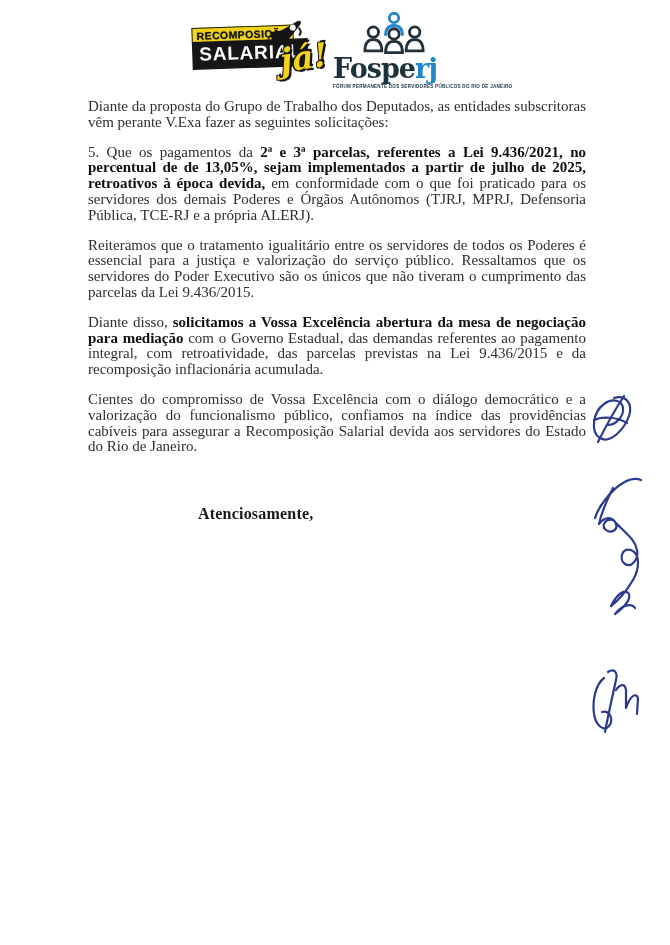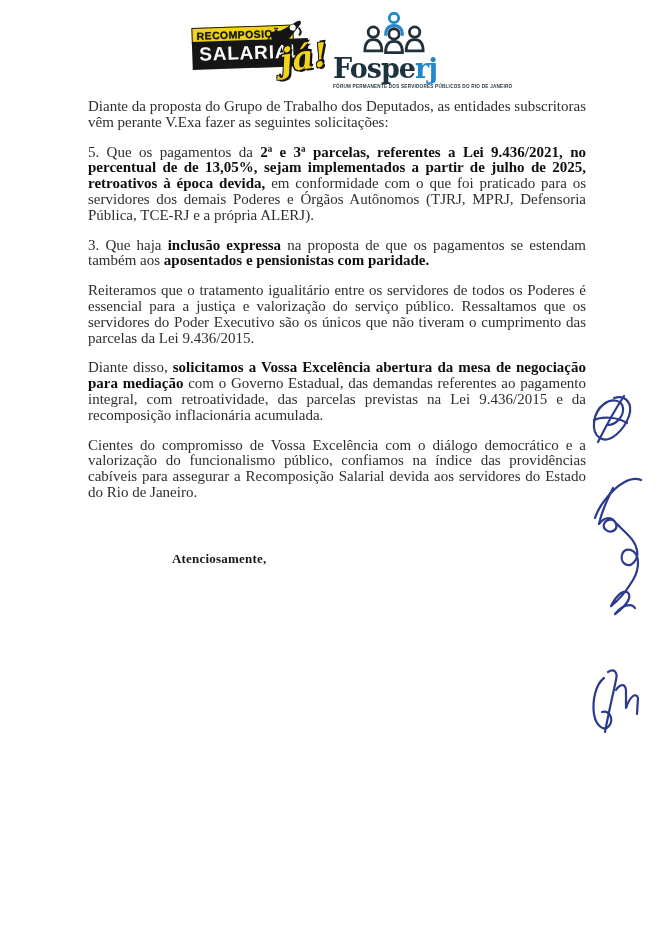--- a/index.html
+++ b/index.html
@@ -48,21 +48,21 @@
     letter-spacing:.25px;color:var(--fosperj-dark);margin-top:2px;white-space:nowrap;
   }
   
   .letter{position:absolute;left:88px;top:99px;width:498px;}
   .para{
     font-size:15px;line-height:15.8px;text-align:justify;color:var(--text);
     margin-bottom:14px;
   }
   .para b{font-weight:bold;color:var(--text-bold);}
   .closing{
-    margin-top:50px;margin-left:84px;font-size:13px;color:#171717;
+    margin-top:50px;margin-left:110px;font-size:16px;color:#171717;
     font-weight:bold;letter-spacing:.2px;
   }
   
   .sig{position:absolute;}
   .sig path{stroke:var(--ink);stroke-width:2.2;fill:none;stroke-linecap:round;stroke-linejoin:round;}
   .sig1{left:586px;top:392px;}
   .sig2{left:583px;top:474px;}
   .sig3{left:584px;top:666px;}
 </style>
 </head>
@@ -102,21 +102,20 @@
         </g>
       </svg>
       <div class="fosperj-name"><span>Fospe</span><span class="blue">rj</span></div>
       <div class="fosperj-tagline">FÓRUM PERMANENTE DOS SERVIDORES PÚBLICOS DO RIO DE JANEIRO</div>
     </div>
   </div>
 
   <div class="letter">
     <p class="para"><span>Diante da proposta do Grupo de Trabalho dos Deputados, as entidades subscritoras vêm perante V.Exa fazer as seguintes solicitações:</span></p>
     <p class="para"><span>5. Que os pagamentos da </span><b>2ª e 3ª parcelas, referentes a Lei 9.436/2021, no percentual de de 13,05%, sejam implementados a partir de julho de 2025, retroativos à época devida,</b><span> em conformidade com o que foi praticado para os servidores dos demais Poderes e Órgãos Autônomos (TJRJ, MPRJ, Defensoria Pública, TCE-RJ e a própria ALERJ).</span></p>
-    <p class="para"><span>3. Que haja </span><b>inclusão expressa</b><span> na proposta de que os pagamentos se estendam também aos </span><b>aposentados e pensionistas com paridade.</b></p>
     <p class="para"><span>Reiteramos que o tratamento igualitário entre os servidores de todos os Poderes é essencial para a justiça e valorização do serviço público. Ressaltamos que os servidores do Poder Executivo são os únicos que não tiveram o cumprimento das parcelas da Lei 9.436/2015.</span></p>
     <p class="para"><span>Diante disso, </span><b>solicitamos a Vossa Excelência abertura da mesa de negociação para mediação</b><span> com o Governo Estadual, das demandas referentes ao pagamento integral, com retroatividade, das parcelas previstas na Lei 9.436/2015 e da recomposição inflacionária acumulada.</span></p>
     <p class="para"><span>Cientes do compromisso de Vossa Excelência com o diálogo democrático e a valorização do funcionalismo público, confiamos na índice das providências cabíveis para assegurar a Recomposição Salarial devida aos servidores do Estado do Rio de Janeiro.</span></p>
     <div class="closing">Atenciosamente,</div>
   </div>
 
   <svg class="sig sig1" width="50" height="58" viewBox="0 0 50 58">
     <path d="M28 6 C40 2 47 12 43 24 C38 38 24 52 14 46 C4 40 7 20 18 12 C26 6 36 8 37 16 C38 24 30 33 22 33"></path>
     <path d="M12 50 C20 34 30 16 38 4"></path>
     <path d="M8 28 C16 24 32 25 41 31"></path>

